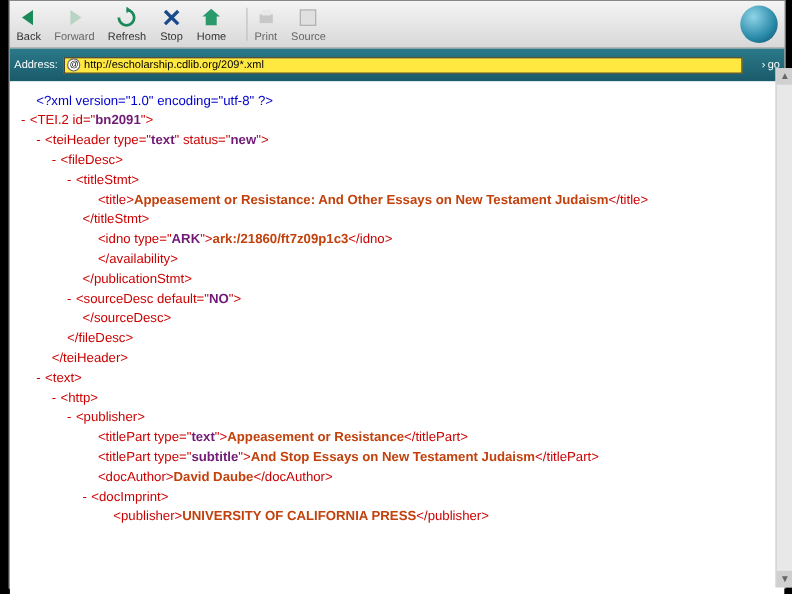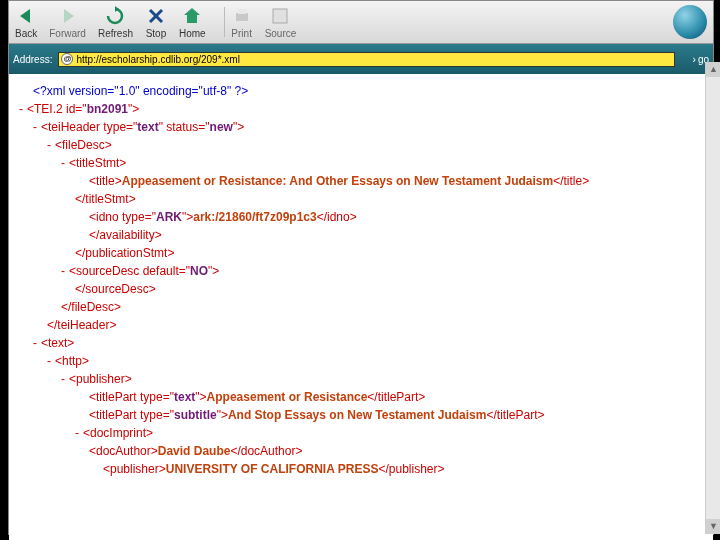--- a/index.html
+++ b/index.html
@@ -123,22 +123,22 @@
     <div class="line i4"><span class="tag">&lt;/<span>publicationStmt</span>&gt;</span></div>
     <div class="line i3"><span class="dash">-</span><span class="tag">&lt;sourceDesc default="</span><span class="val">NO</span><span class="tag">"&gt;</span></div>
     <div class="line i4"><span class="tag">&lt;/<span>sourceDesc</span>&gt;</span></div>
     <div class="line i3"><span class="tag">&lt;/<span>fileDesc</span>&gt;</span></div>
     <div class="line i2"><span class="tag">&lt;/<span>teiHeader</span>&gt;</span></div>
     <div class="line i1"><span class="dash">-</span><span class="tag">&lt;<span>text</span>&gt;</span></div>
     <div class="line i2"><span class="dash">-</span><span class="tag">&lt;<span>http</span>&gt;</span></div>
     <div class="line i3"><span class="dash">-</span><span class="tag">&lt;<span>publisher</span>&gt;</span></div>
     <div class="line i5"><span class="tag">&lt;titlePart type="</span><span class="val">text</span><span class="tag">"&gt;</span><span class="txt">Appeasement or Resistance</span><span class="tag">&lt;/titlePart&gt;</span></div>
     <div class="line i5"><span class="tag">&lt;titlePart type="</span><span class="val">subtitle</span><span class="tag">"&gt;</span><span class="txt">And Stop Essays on New Testament Judaism</span><span class="tag">&lt;/titlePart&gt;</span></div>
+    <div class="line i5"><span class="tag">&lt;<span>docAuthor</span>&gt;</span><span class="txt">David Daube</span><span class="tag">&lt;/docAuthor&gt;</span></div>
     <div class="line i4"><span class="dash">-</span><span class="tag">&lt;<span>docImprint</span>&gt;</span></div>
-    <div class="line i5"><span class="tag">&lt;<span>docAuthor</span>&gt;</span><span class="txt">David Daube</span><span class="tag">&lt;/docAuthor&gt;</span></div>
     <div class="line i6"><span class="tag">&lt;<span>publisher</span>&gt;</span><span class="txt">UNIVERSITY OF CALIFORNIA PRESS</span><span class="tag">&lt;/publisher&gt;</span></div>
   </div>
 </div>
 
 <div class="scrollbar">
   <div class="scroll-up">▲</div>
   <div class="scroll-down">▼</div>
 </div>
 
 </body></html>

